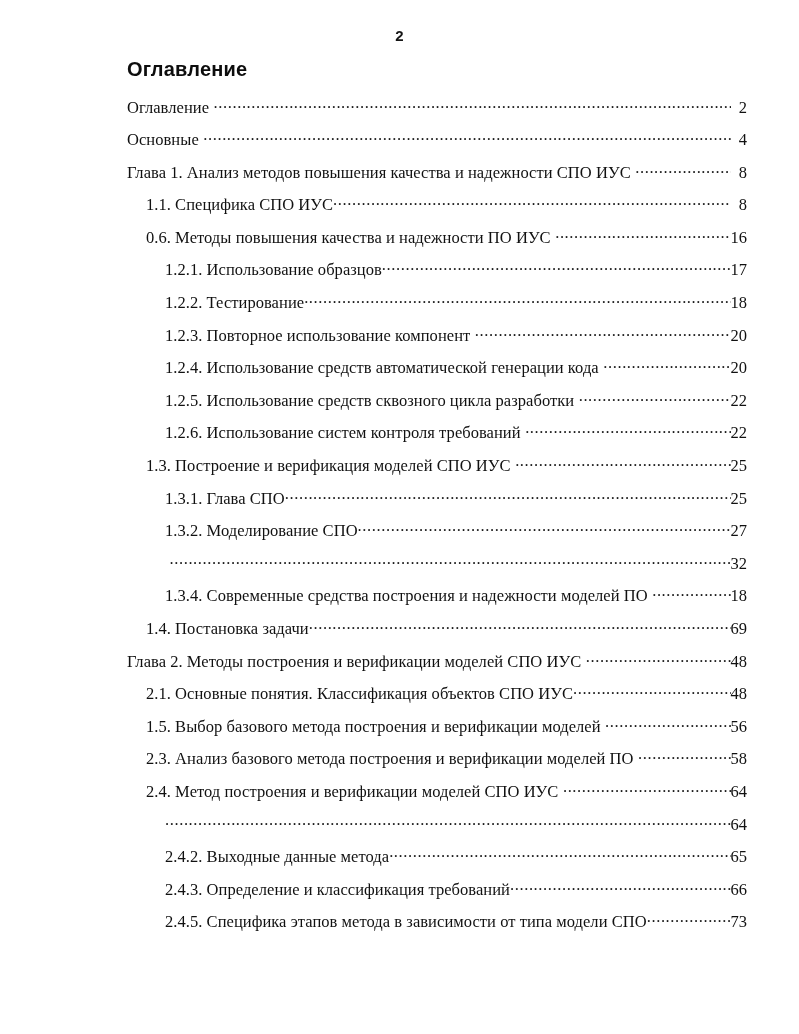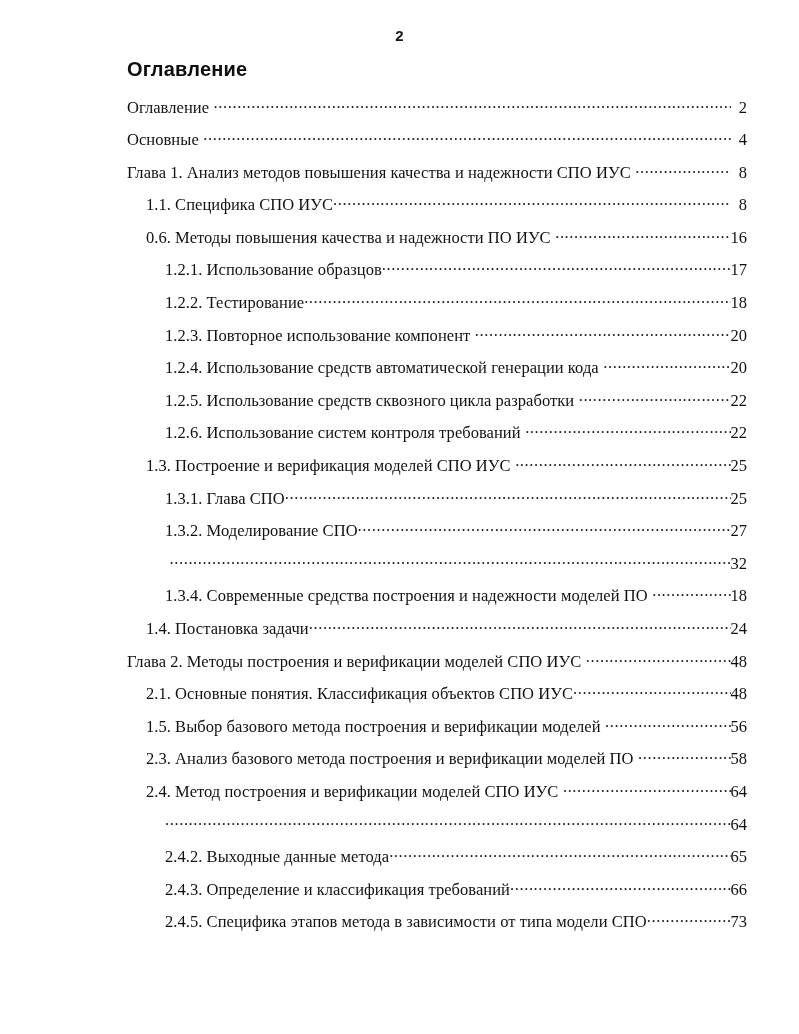--- a/index.html
+++ b/index.html
@@ -195,21 +195,21 @@
         <span class="toc-page">32</span>
       </div>
       <div class="toc-entry lvl-2 gap">
         <span class="toc-title">1.3.4. Современные средства построения и надежности моделей ПО</span>
         <span class="leader"></span>
         <span class="toc-page">18</span>
       </div>
       <div class="toc-entry lvl-1 nogap">
         <span class="toc-title">1.4. Постановка задачи</span>
         <span class="leader"></span>
-        <span class="toc-page">24</span>
+        <span class="toc-page">69</span>
       </div>
       <div class="toc-entry lvl-0 gap">
         <span class="toc-title">Глава 2. Методы построения и верификации моделей СПО ИУС</span>
         <span class="leader"></span>
         <span class="toc-page">48</span>
       </div>
       <div class="toc-entry lvl-1 nogap">
         <span class="toc-title">2.1. Основные понятия. Классификация объектов СПО ИУС</span>
         <span class="leader"></span>
         <span class="toc-page">48</span>

